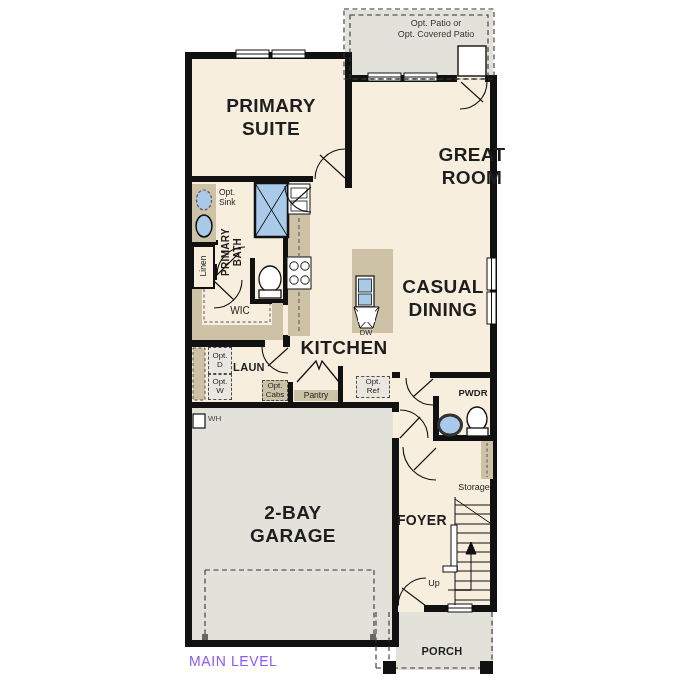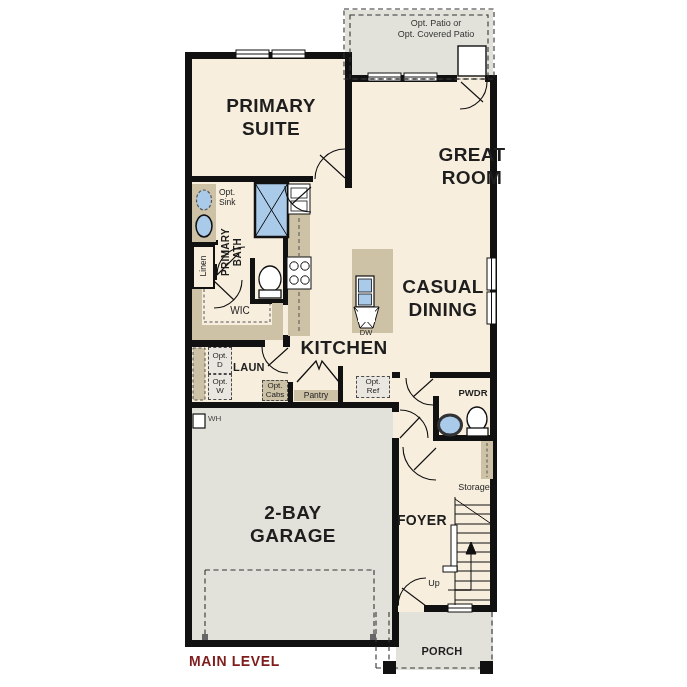--- a/index.html
+++ b/index.html
@@ -11,21 +11,21 @@
   .room{font-weight:bold;font-size:19px;letter-spacing:.4px;}
   .room-sm{font-weight:bold;font-size:11px;letter-spacing:.3px;}
   .ann{font-size:8.5px;letter-spacing:0;}
   .ann9{font-size:9px;}
   .ann10{font-size:10px;}
   .rot{transform:translate(-50%,-50%) rotate(-90deg);}
   .tl{transform:none;text-align:left;}
   .optbox{position:absolute;border:1.3px dashed #4a4a4a;display:flex;align-items:center;
           justify-content:center;text-align:center;font-size:8px;line-height:1.12;
           white-space:pre-line;color:#222;box-sizing:border-box;}
-  .title{position:absolute;font-weight:bold;font-size:14px;letter-spacing:.6px;color:#7f1d1d;}
+  .title{position:absolute;font-weight:normal;font-size:14px;letter-spacing:.6px;color:#8b5cf6;}
 </style>
 </head>
 <body>
 
 <div class="canvas">
 
 <svg width="687" height="687" viewBox="0 0 687 687">
 
   <g>
     <rect x="345" y="10" width="148" height="69" fill="#e2e2db"></rect>

